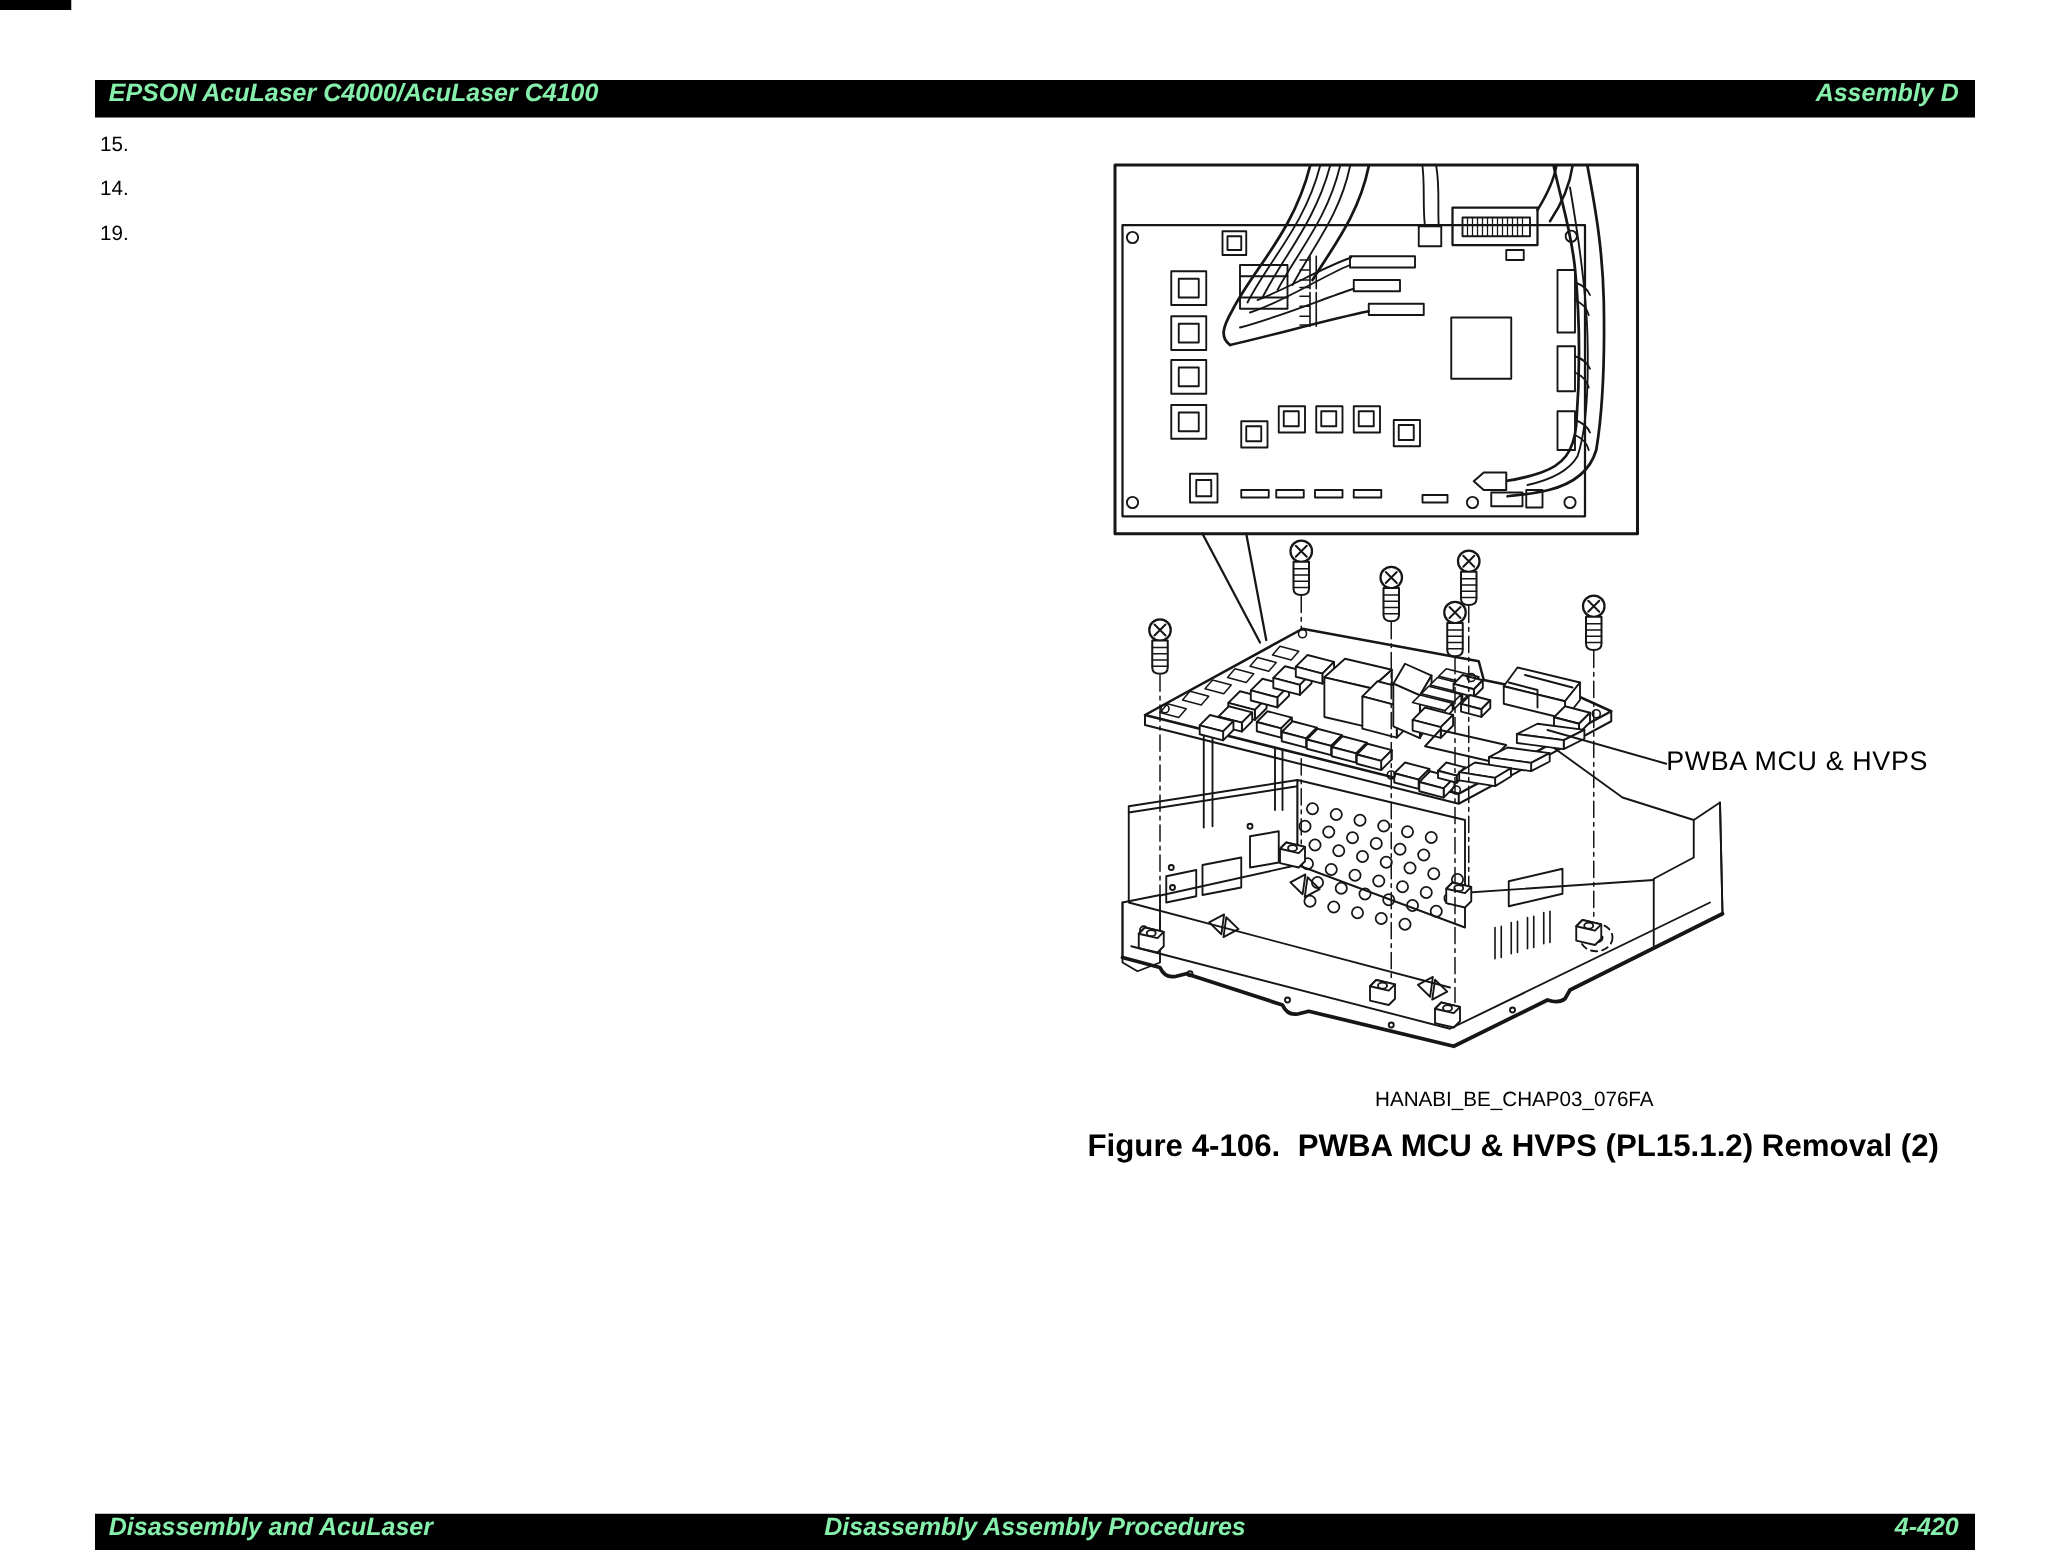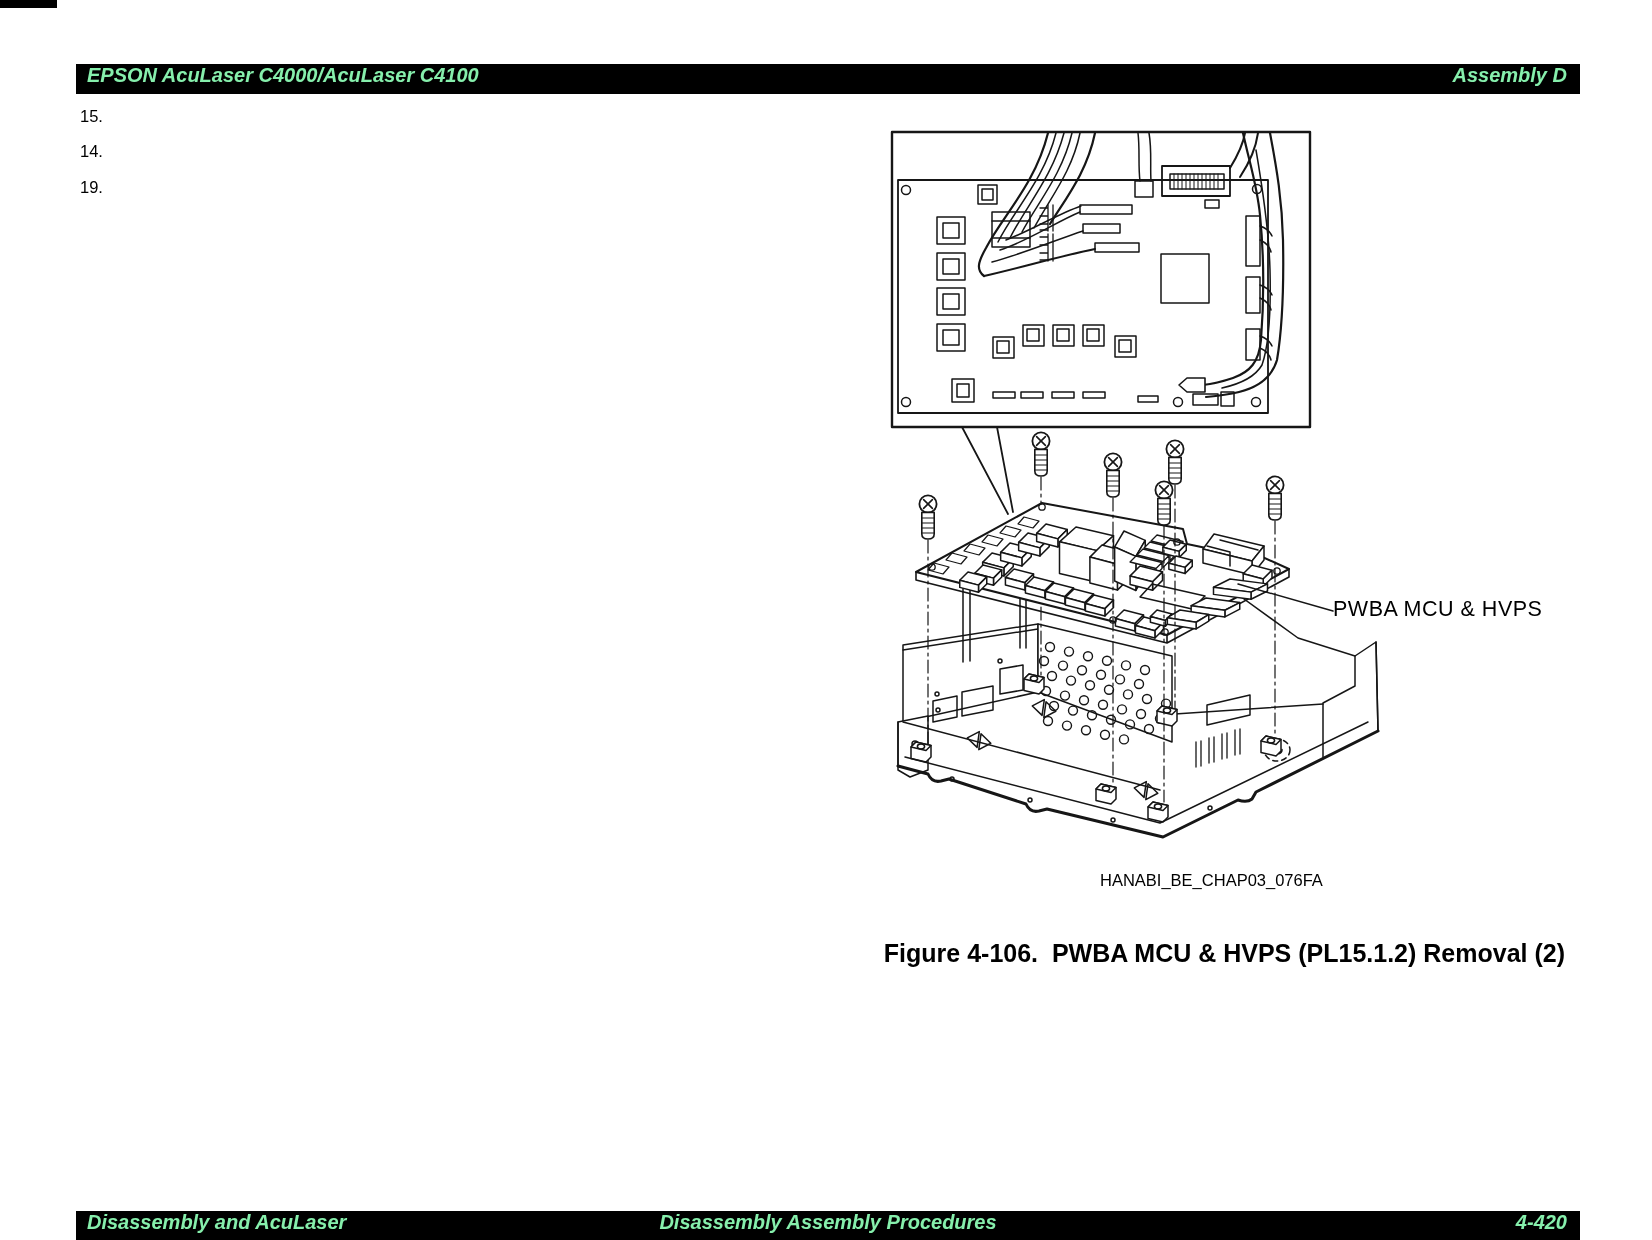--- a/index.html
+++ b/index.html
@@ -18,21 +18,21 @@
   .bar.footer{top:1178px;}
   .bar .left{padding-left:11px;}
   .bar .right{position:absolute;right:13px;}
   .bar .center{position:absolute;left:0;right:0;text-align:center;}
   .steps{position:absolute;left:80px;top:104px;width:700px;font-size:16.5px;line-height:24.3px;}
   .step{display:flex;margin-bottom:11px;}
   .step .num{width:33px;flex:0 0 33px;}
   .figure-svg{position:absolute;left:0;top:0;}
   .part-label{position:absolute;left:1333px;top:597px;font-size:21.5px;letter-spacing:0.5px;white-space:nowrap;}
   .img-code{position:absolute;left:1100px;top:871px;width:412px;font-size:16.5px;}
-  .fig-caption{position:absolute;left:870px;top:939px;width:695px;text-align:right;font-weight:bold;font-size:25px;white-space:pre-wrap;}
+  .fig-caption{position:absolute;left:870px;top:903px;width:695px;text-align:left;font-weight:bold;font-size:25px;white-space:pre-wrap;}
 </style>
 </head>
 <body>
 
 <div class="edge-mark"></div>
 
 <div class="bar header">
   <span class="left">EPSON AcuLaser C4000/AcuLaser C4100</span>
   <span class="right">Assembly D</span>
 </div>

